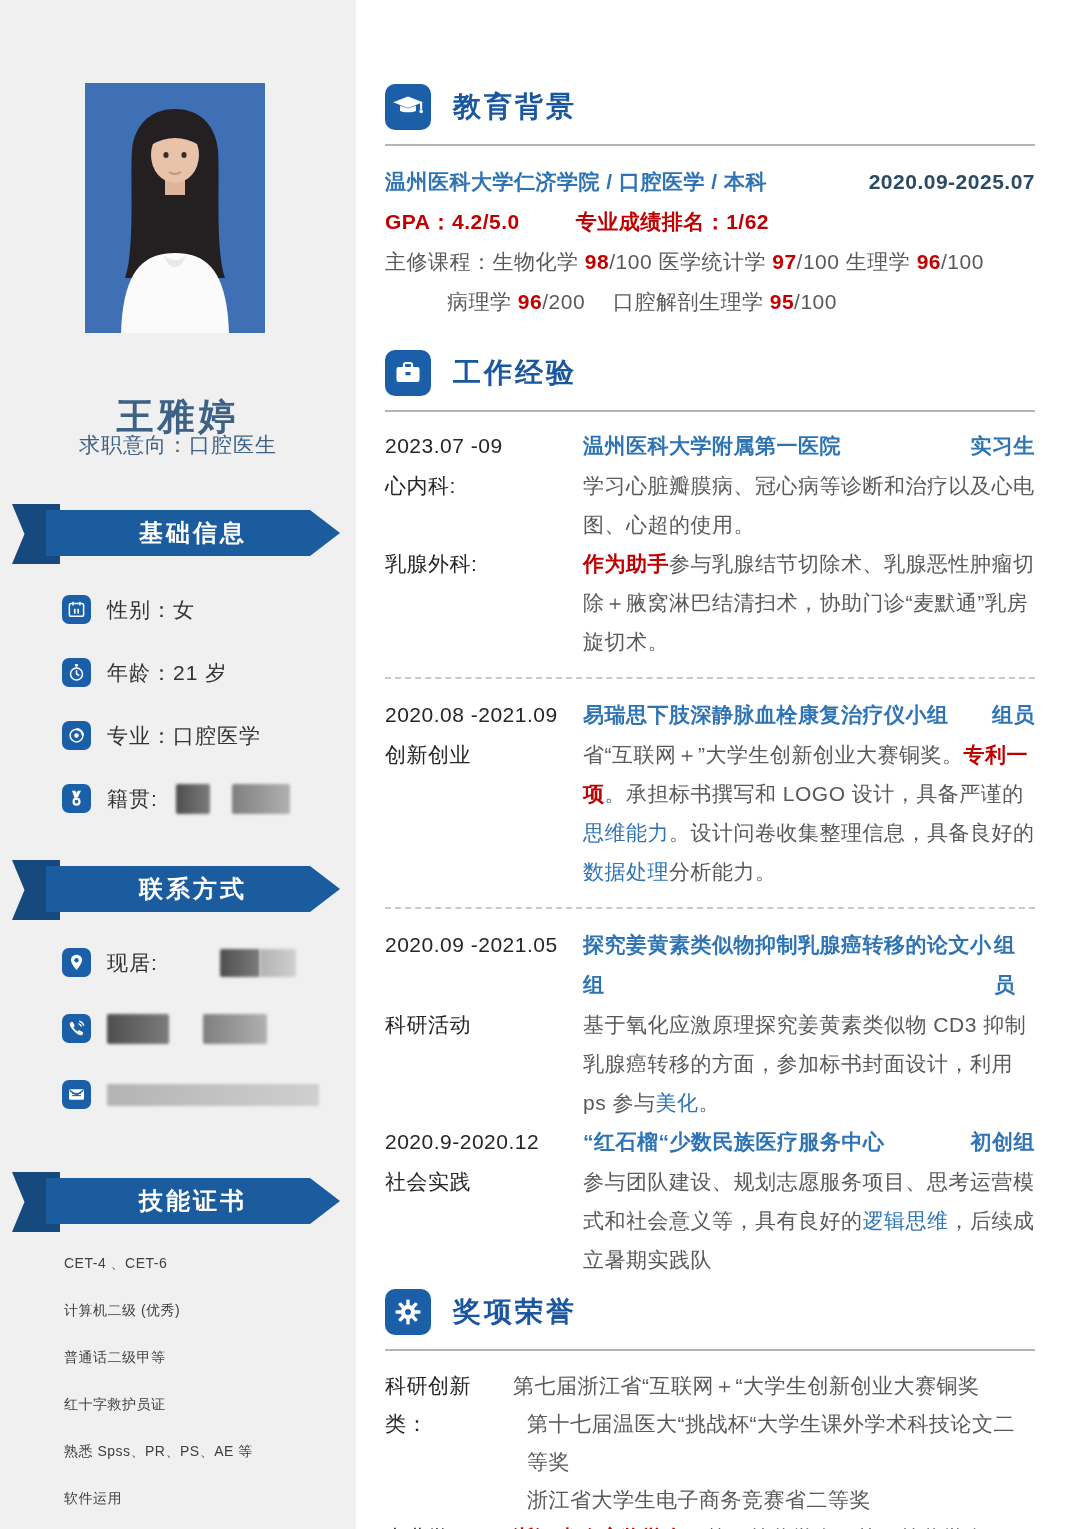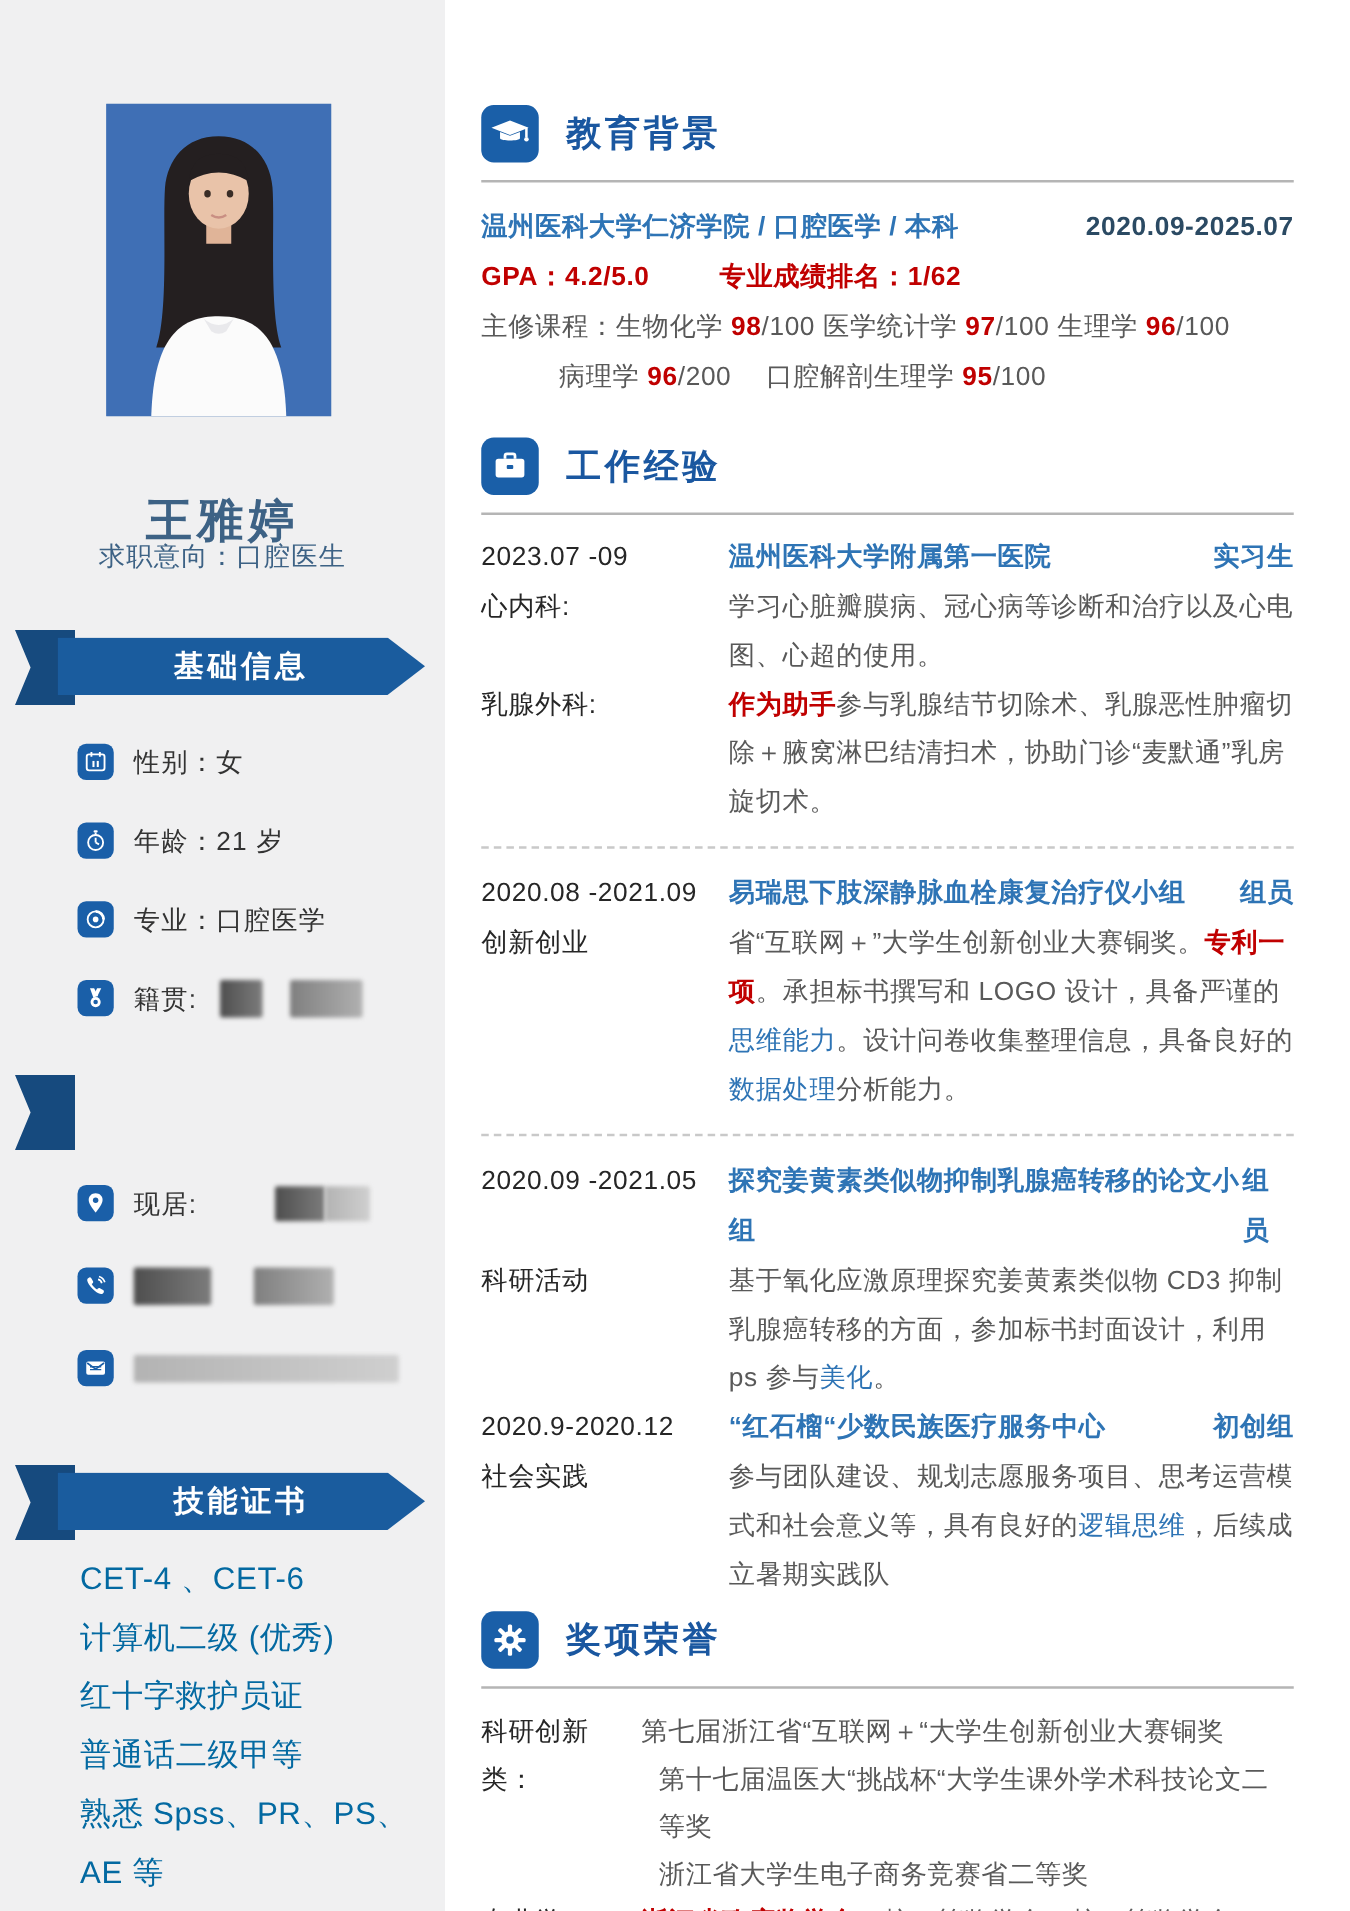--- a/index.html
+++ b/index.html
@@ -22,21 +22,21 @@
   .info-list{position:absolute;left:62px;right:10px;}
   .info-row{display:flex;align-items:center;margin-bottom:34px;height:29px;}
   .sicon{width:29px;height:29px;border-radius:7px;background:#1a5fa8;flex:0 0 29px;
          display:flex;align-items:center;justify-content:center;}
   .info-row .lbl{margin-left:16px;font-size:21px;color:#333;letter-spacing:1px;}
   .redact{display:inline-block;border-radius:2px;filter:blur(1.5px);vertical-align:middle;}
   .r-dark{background:linear-gradient(90deg,#4e4e4e,#7c7c7c);}
   .r-mid{background:linear-gradient(90deg,#7f7f7f,#b0b0b0);}
   .r-light{background:linear-gradient(90deg,#b3b3b3,#cfcfcf);}
   .skills{position:absolute;left:64px;right:10px;}
-  .skill-line{font-size:25px;color:#0369a1;line-height:47px;letter-spacing:0.5px;}
+  .skill-line{font-size:14px;color:#404040;line-height:47px;letter-spacing:0.5px;}
   
   .main{position:absolute;left:356px;top:0;width:724px;height:1201px;background:#fff;
         padding:0 45px 0 29px;box-sizing:border-box;}
   .sec-head{display:flex;align-items:center;gap:22px;}
   .hicon{width:46px;height:46px;border-radius:10px;background:#1a5fa8;flex:0 0 46px;
          display:flex;align-items:center;justify-content:center;}
   .sec-title{font-size:28px;font-weight:700;color:#1a57a0;letter-spacing:3px;}
   .sec-rule{border:none;border-top:2px solid #b5b5b5;margin:14px 0 0 0;}
   .dashed{border:none;border-top:2px dashed #c9c9c9;margin:16px 0;}
   
@@ -139,20 +139,23 @@
             </svg>
         </span>
         <span class="lbl">籍贯:</span>
         <span class="redact r-dark" style="width:34px;height:30px;margin-left:18px;"></span>
         <span class="redact r-mid" style="width:58px;height:30px;margin-left:22px;"></span>
       </div>
     </div>
 
     <div class="banner" style="top:866px;">
       <div class="tail"></div>
+      <div class="band">
+          <span>联系方式</span>
+        </div>
     </div>
 
     <div class="info-list" style="top:948px;">
       <div class="info-row" style="margin-bottom:37px;">
         <span class="sicon">
           <svg width="21" height="21" viewBox="0 0 28 28">
               <path d="M14,3.5 c-4.4,0 -7.4,3.1 -7.4,7.2 c0,5.2 7.4,13.3 7.4,13.3 s7.4,-8.1 7.4,-13.3 c0,-4.1 -3,-7.2 -7.4,-7.2 z" fill="#fff"></path>
               <circle cx="14" cy="11" r="2.9" fill="#1a5fa8"></circle>
             </svg>
         </span>
@@ -187,22 +190,22 @@
     <div class="banner" style="top:1178px;">
       <div class="tail"></div>
       <div class="band">
           <span>技能证书</span>
         </div>
     </div>
 
     <div class="skills" style="top:1240px;">
       <div class="skill-line">CET-4 、CET-6</div>
       <div class="skill-line">计算机二级 (优秀)</div>
+      <div class="skill-line">普通话二级甲等</div>
       <div class="skill-line">红十字救护员证</div>
-      <div class="skill-line">普通话二级甲等</div>
       <div class="skill-line">熟悉 Spss、PR、PS、AE 等</div>
       <div class="skill-line">软件运用</div>
     </div>
   </aside>
 
   <main class="main">
 
     <div class="sec-head" style="margin-top:84px;">
       <span class="hicon">
         <svg width="34" height="34" viewBox="0 0 32 32" fill="#fff">

